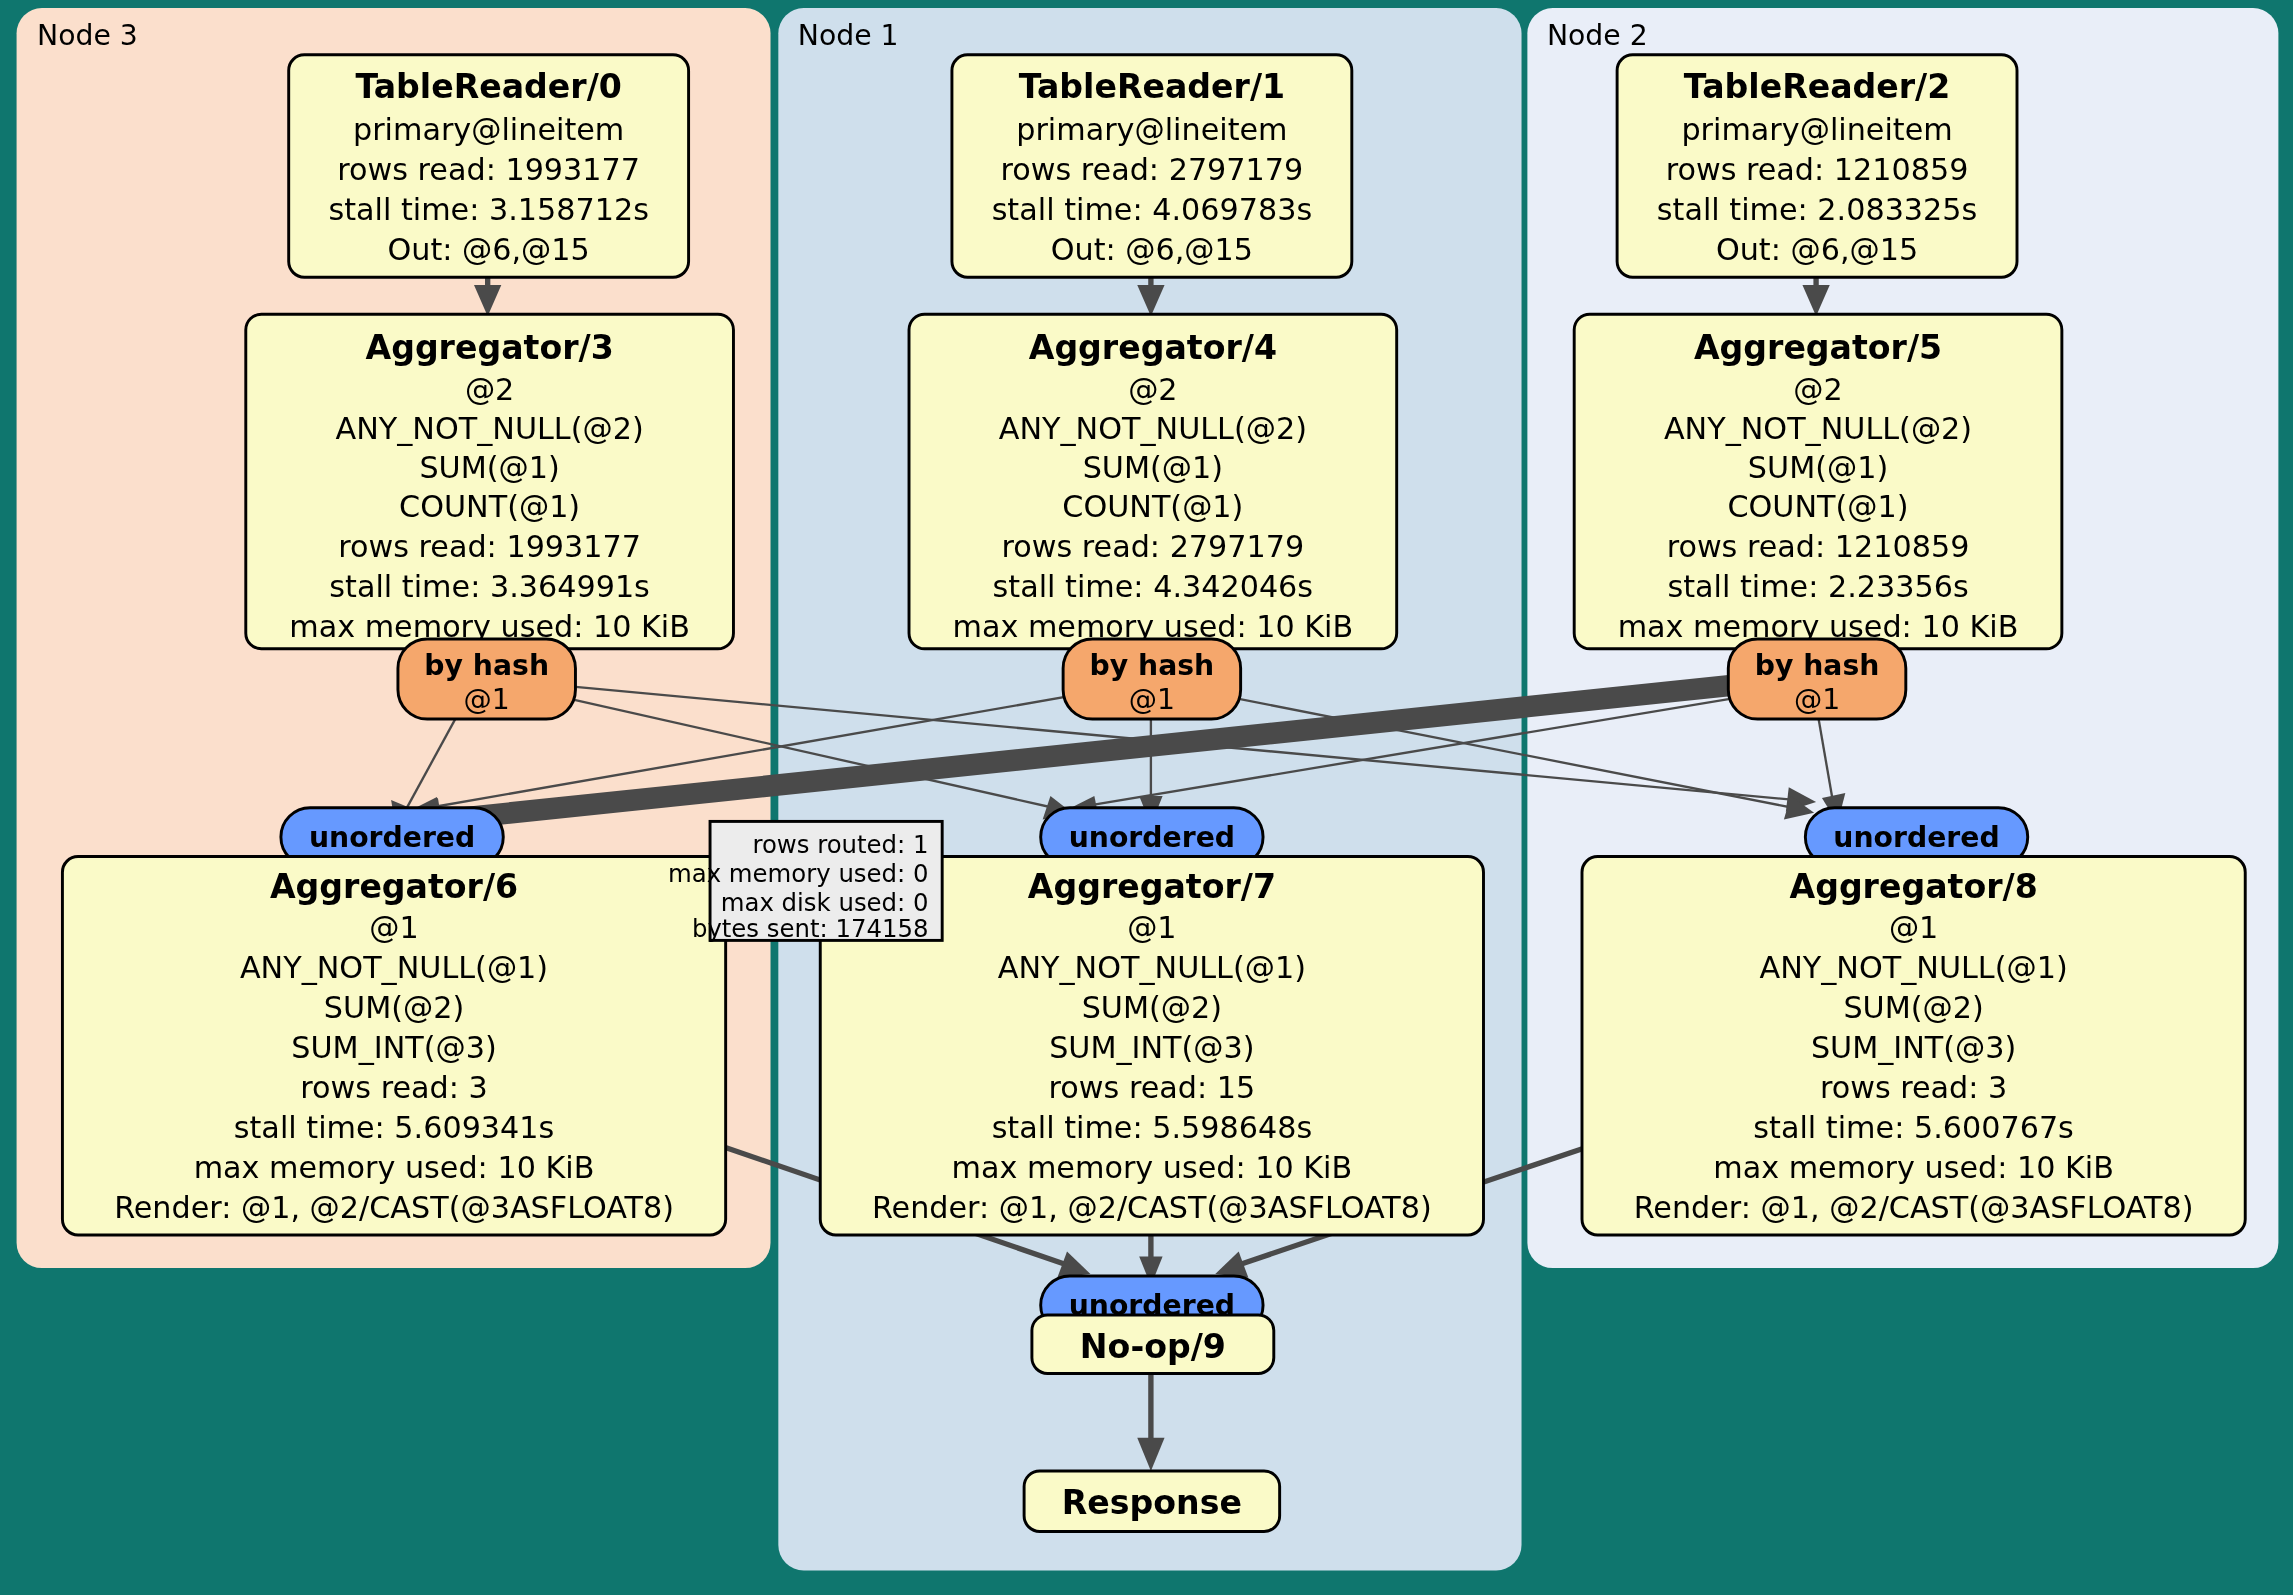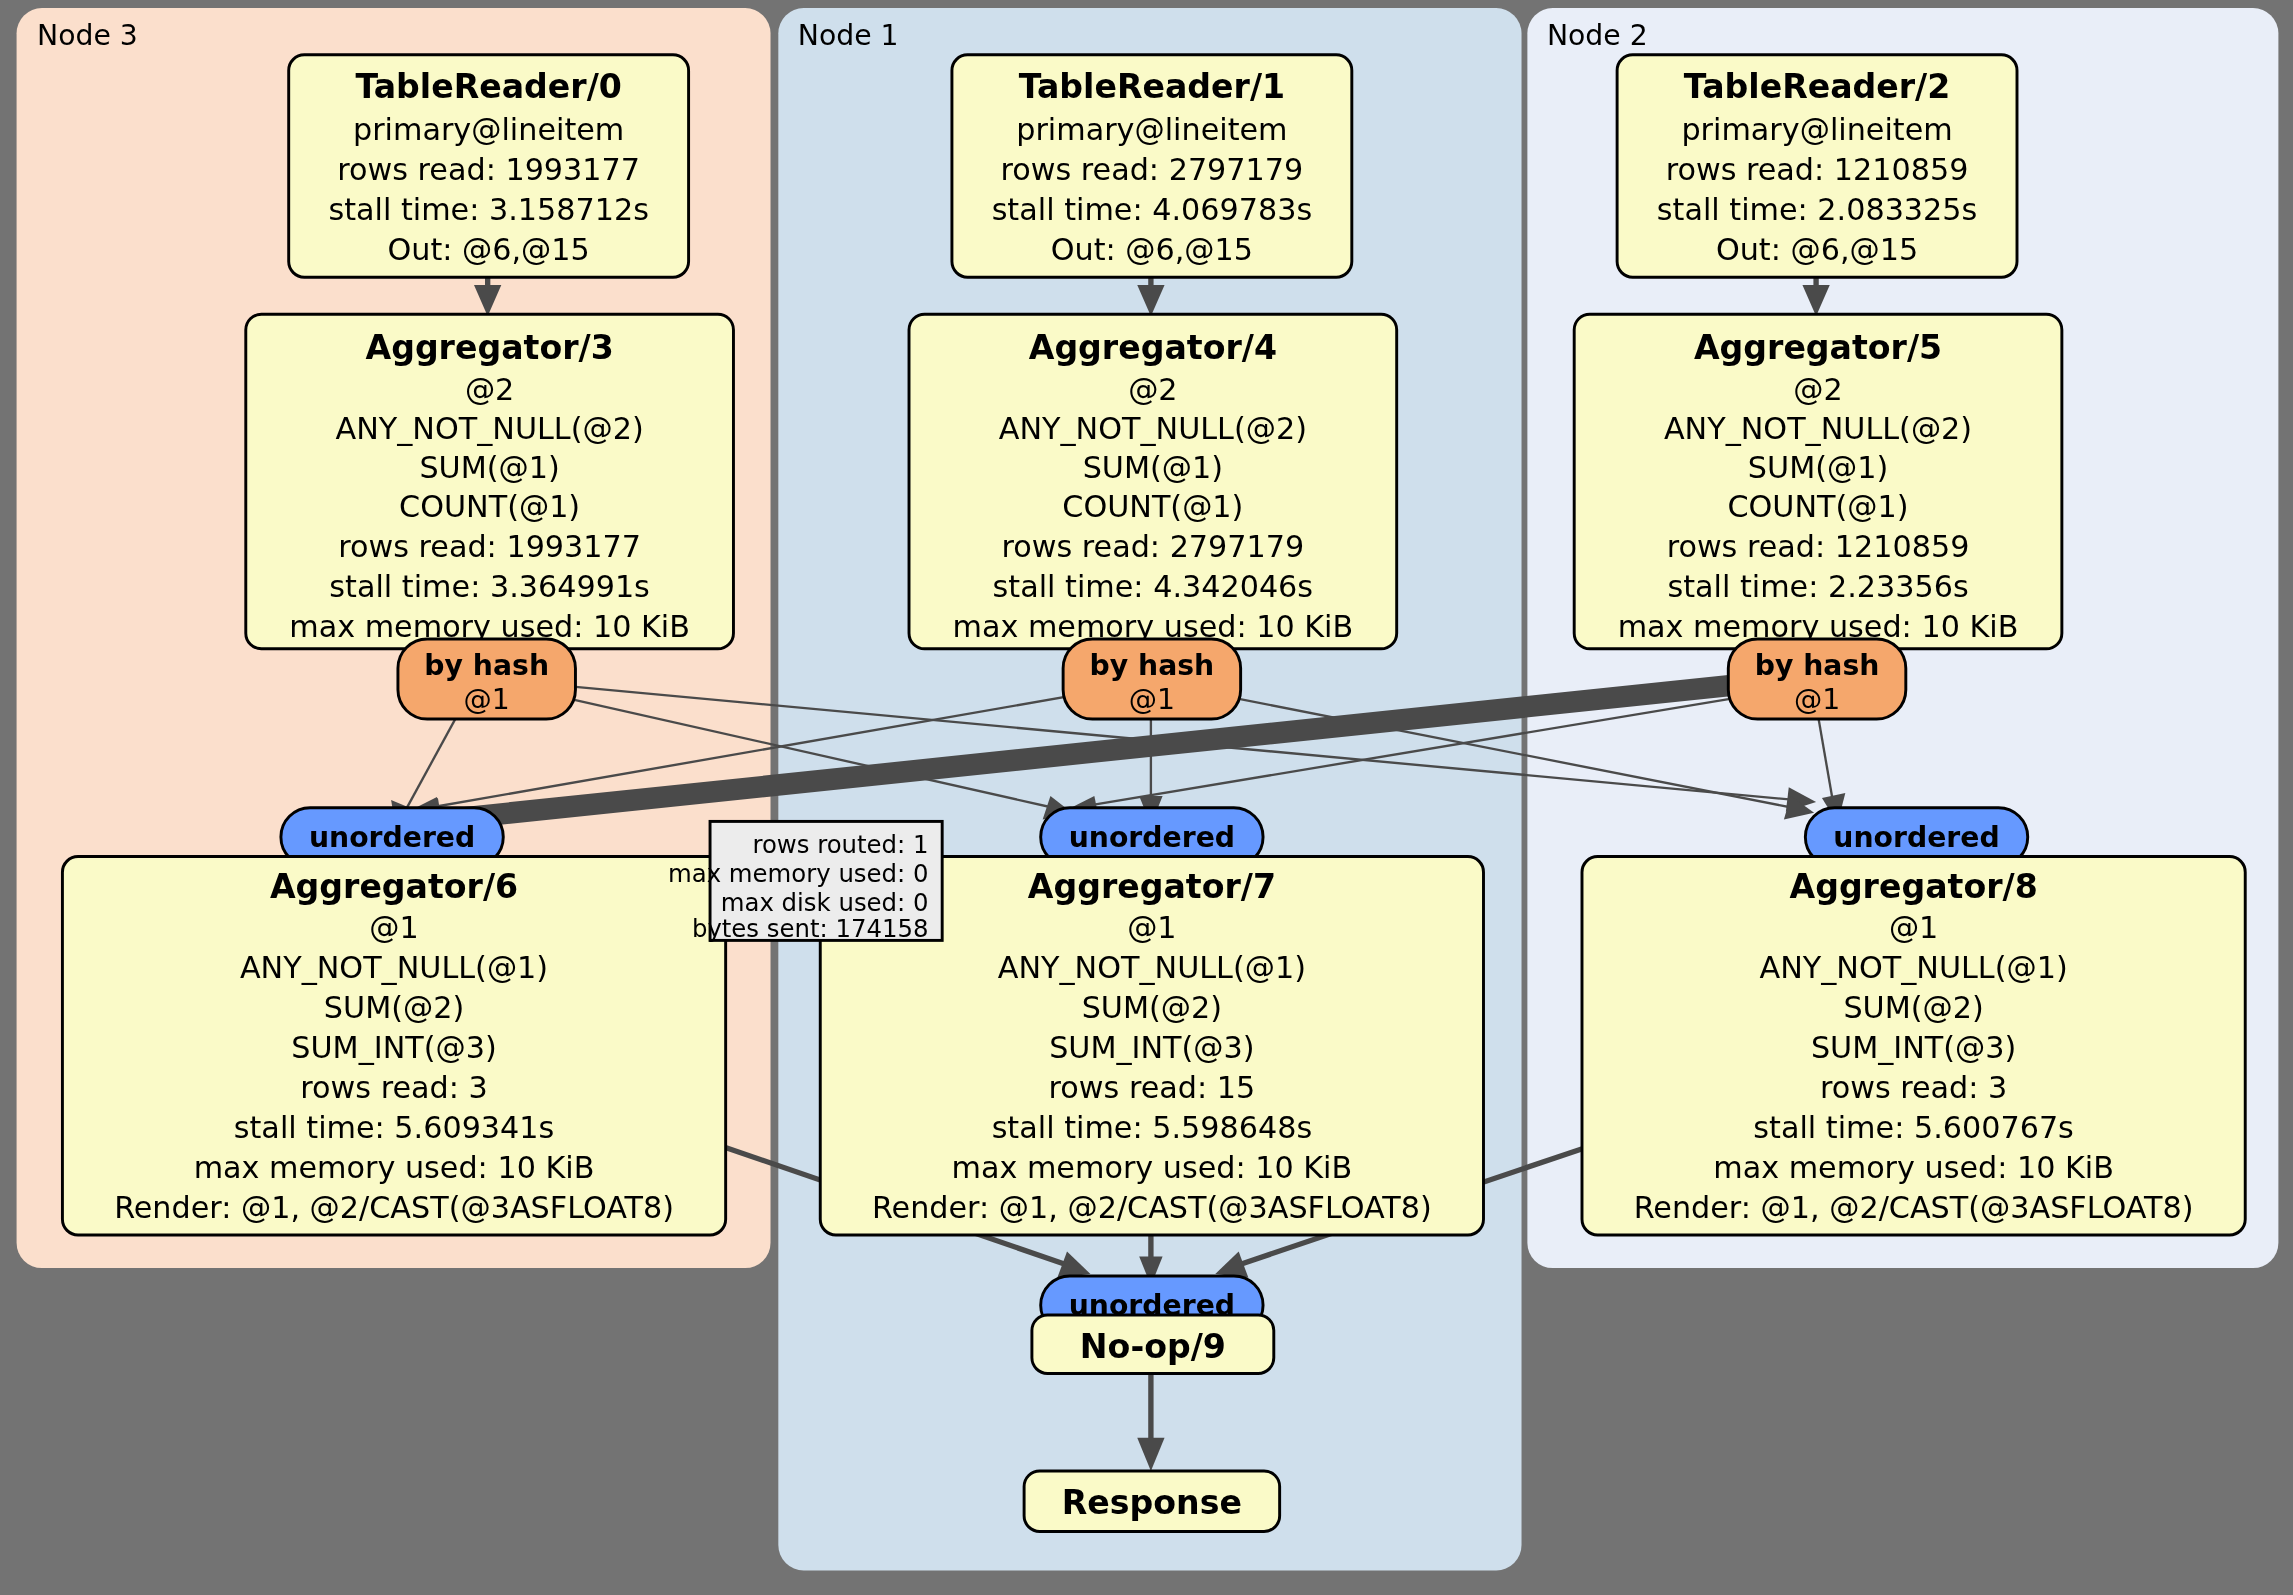--- a/index.html
+++ b/index.html
@@ -5,21 +5,21 @@
   html, body {
     margin: 0; padding: 0;
     background: #ffffff;
     font-family: "DejaVu Sans", sans-serif;
   }
   #stage {
     position: relative;
     width: 2294px;
     height: 1596px;
     overflow: hidden;
-    background: #737373;
+    background: #0f766e;
   }
   #stage svg {
     position: absolute;
     top: 0; left: 0;
     width: 2294px;
     height: 1596px;
   }
   .cluster-label {
     font-family: "DejaVu Sans", sans-serif;
     font-size: 29px;

